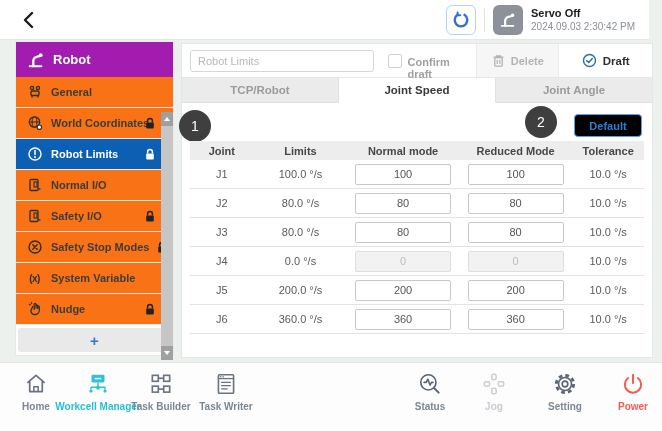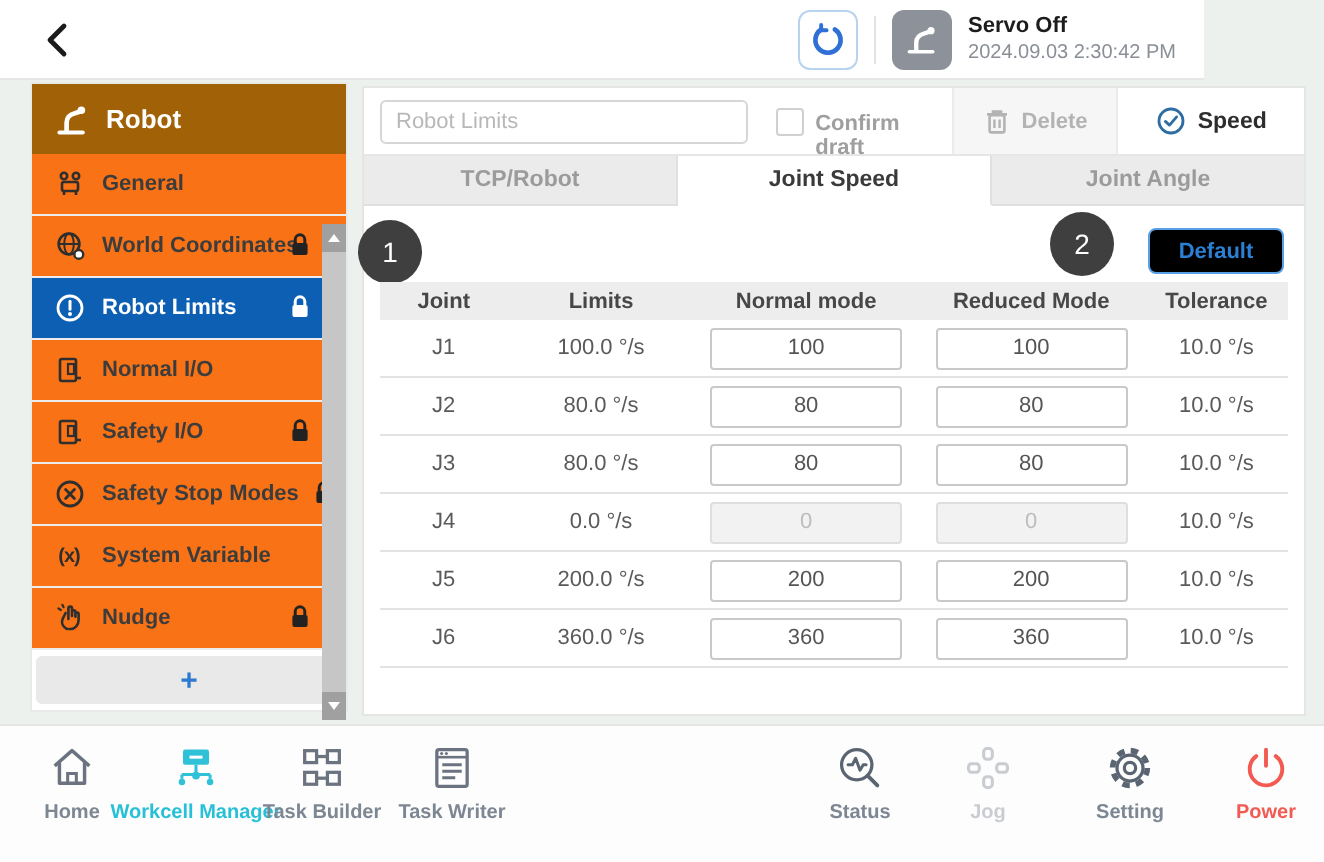--- a/index.html
+++ b/index.html
@@ -1,36 +1,36 @@
 <!DOCTYPE html>
 <html><head>
 <meta charset="utf-8">
 <style>
   * { margin:0; padding:0; box-sizing:border-box; }
   html,body { width:662px; height:431px; overflow:hidden;
     font-family:"Liberation Sans","DejaVu Sans",sans-serif; background:#edf1ee; }
 
   
-  .topbar { position:absolute; left:0; top:0; width:602px; height:40px;
+  .topbar { position:absolute; left:0; top:0; width:649px; height:40px;
     background:#ffffff; border-bottom:1px solid #e4e7e4; display:flex; align-items:center; }
   .back { margin-left:16px; width:26px; height:26px; display:flex; align-items:center; justify-content:center; cursor:pointer; }
   .tb-right { position:absolute; right:14px; top:0; height:40px; display:flex; align-items:center; gap:8px; }
   .recover-btn { width:30px; height:30px; border:1px solid #b9d3ef; border-radius:6px;
     background:#fff; display:flex; align-items:center; justify-content:center; }
   .tb-divider { width:1px; height:24px; background:#e1e4e1; }
   .robot-btn { width:30px; height:30px; border-radius:6px; background:#8d9199;
     display:flex; align-items:center; justify-content:center; }
   .servo-block { display:flex; flex-direction:column; justify-content:center; line-height:1.25; }
   .servo-status { font-size:11px; font-weight:bold; color:#1c1c1c; }
   .servo-time { font-size:10px; color:#8a8f96; }
 
   
   .sidebar { position:absolute; left:16px; top:42px; width:157px; background:#ffffff;
     box-shadow:0 0 0 1px #e7eae7; }
-  .sb-header { height:35px; background:#a16207; color:#fff; display:flex; align-items:center;
+  .sb-header { height:35px; background:#a21caf; color:#fff; display:flex; align-items:center;
     gap:8px; padding-left:11px; font-size:13px; font-weight:bold; }
   .sb-list { position:relative; }
   .sb-item { height:31px; display:flex; align-items:center; gap:8px; padding-left:10px;
     padding-right:20px; border-bottom:1px solid #ececec; background:#f97316; position:relative; cursor:pointer; }
   .sb-item .lbl { font-size:11px; font-weight:bold; color:#3c3c3c; white-space:nowrap; }
   .sb-item .ic { width:17px; display:flex; justify-content:center; color:#2e2e2e; }
   .sb-item .lock { position:absolute; right:17px; top:8px; }
   .sb-item.sel { background:#0d5fb3; }
   .sb-item.sel .lbl { color:#fff; }
   .sb-scroll { position:absolute; right:0; top:35px; width:12px; height:248px; background:#c6c6c6; }
@@ -275,21 +275,21 @@
           <rect x="2.8" y="3.6" width="7.4" height="8.6" rx="1" fill="none" stroke="#b3b3b3" stroke-width="1.3"></rect>
           <path d="M5.2 5.8 v4.2 M7.8 5.8 v4.2" stroke="#b3b3b3" stroke-width="1.2"></path>
         </svg>
       <span class="z-lbl">Delete</span>
     </div>
     <div class="zone draft">
       <svg width="15" height="15" viewBox="0 0 16 16">
           <circle cx="8" cy="8" r="6.4" fill="none" stroke="#2e6da4" stroke-width="1.5"></circle>
           <polyline points="5,8.2 7.2,10.2 11,5.8" fill="none" stroke="#2e6da4" stroke-width="1.5" stroke-linecap="round" stroke-linejoin="round"></polyline>
         </svg>
-      <span class="z-lbl">Speed</span>
+      <span class="z-lbl">Draft</span>
     </div>
   </div>
 
   <div class="tabs">
     <div class="tab">TCP/Robot</div>
     <div class="tab active">Joint Speed</div>
     <div class="tab">Joint Angle</div>
   </div>
 
   <div class="content">

